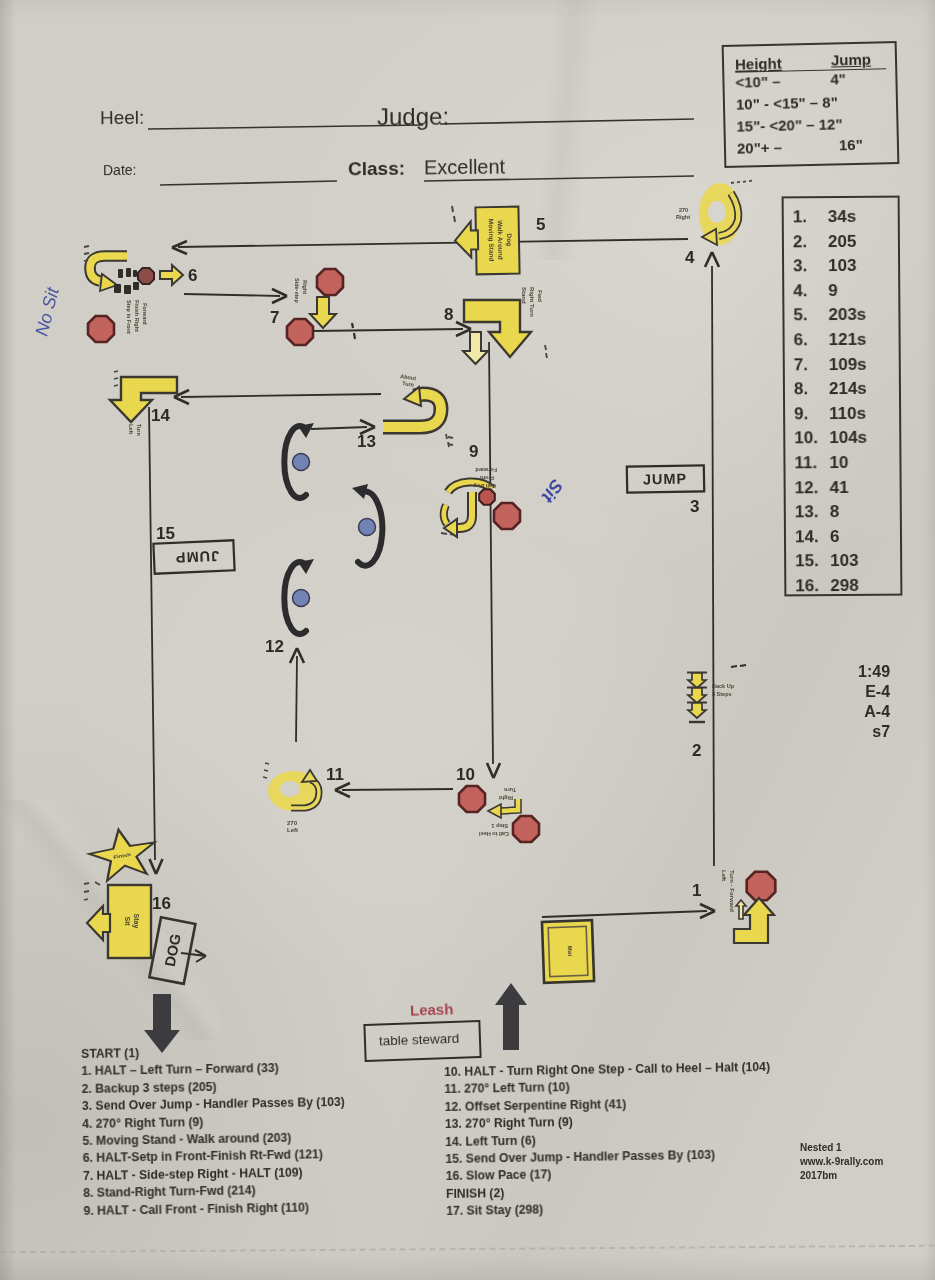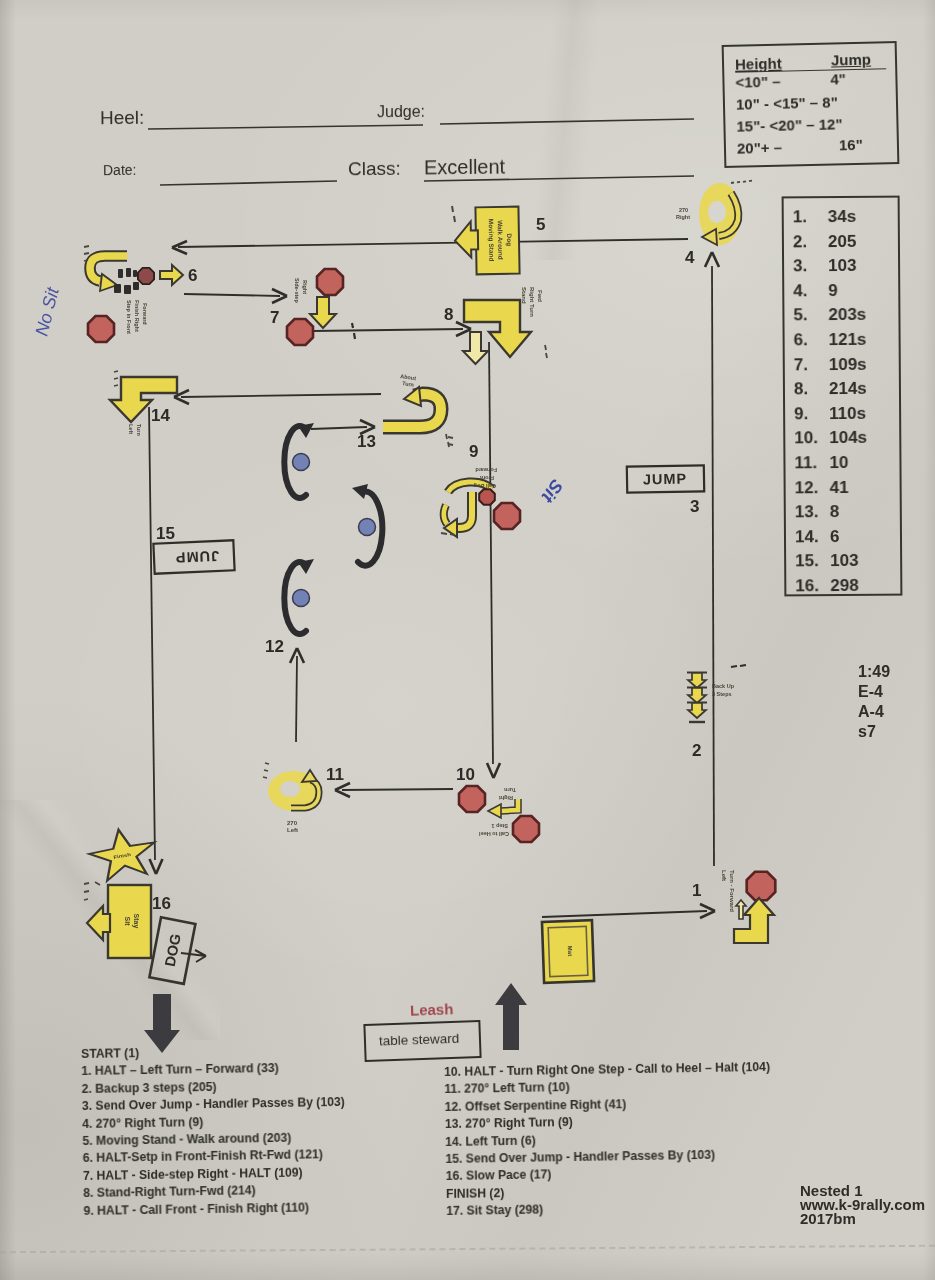--- a/index.html
+++ b/index.html
@@ -41,46 +41,46 @@
     <line x1="148" y1="129" x2="423" y2="125"></line>
 
     <line x1="440" y1="124" x2="694" y2="119"></line>
 
     <line x1="160" y1="185" x2="337" y2="181"></line>
 
     <line x1="424" y1="181" x2="694" y2="176"></line>
   </g>
 </svg>
 
-<div class="t" style="left:377px;top:103px;font-size:16px;transform:rotate(-0.6deg);">Judge:</div>
+<div class="t" style="left:377px;top:103px;font-size:24px;transform:rotate(-0.6deg);">Judge:</div>
 
 <div class="t" style="left:103px;top:162px;font-size:14px;transform:rotate(-0.6deg);">Date:</div>
 
-<div class="t" style="left:348px;top:158px;font-size:19px;transform:rotate(-0.6deg);">Class:</div>
+<div class="t" style="left:348px;top:158px;font-size:19px;transform:rotate(-0.6deg);font-weight:bold;">Class:</div>
 
 <div class="t" style="left:424px;top:156px;font-size:20px;transform:rotate(-0.6deg);text-align:right;">Excellent</div>
 
 <div id="hjt" style="position:absolute;left:723px;top:43px;width:171px;height:119px;border:2px solid #35342f;transform:rotate(-1.3deg);">
   <div class="t" style="left:11px;top:9px;font-size:15px;font-weight:bold;text-decoration:underline;">Height</div>
   <div class="t" style="left:107px;top:7px;font-size:15px;font-weight:bold;text-decoration:underline;">Jump</div>
   <div style="position:absolute;left:11px;top:25px;right:9px;border-top:1.6px solid #35342f;"></div>
   <div class="t" style="left:11px;top:27px;font-size:15px;font-weight:bold;">&lt;10" –</div>
   <div class="t" style="left:106px;top:26px;font-size:15px;font-weight:bold;">4"</div>
   <div class="t" style="left:11px;top:49px;font-size:15px;font-weight:bold;">10" - &lt;15" – 8"</div>
   <div class="t" style="left:11px;top:71px;font-size:15px;font-weight:bold;">15"- &lt;20" – 12"</div>
   <div class="t" style="left:11px;top:93px;font-size:15px;font-weight:bold;">20"+ –</div>
   <div class="t" style="left:113px;top:92px;font-size:15px;font-weight:bold;">16"</div>
 </div>
 
 <div id="listbox" style="position:absolute;left:783px;top:196px;width:114px;height:396px;border:2px solid #35342f;transform:rotate(-0.4deg);">
   <div class="t" style="left:9px;top:7px;font-size:17px;font-weight:bold;line-height:24.6px;">1.<br>2.<br>3.<br>4.<br>5.<br>6.<br>7.<br>8.<br>9.<br>10.<br>11.<br>12.<br>13.<br>14.<br>15.<br>16.</div>
   <div class="t" style="left:44px;top:7px;font-size:17px;font-weight:bold;line-height:24.6px;">34s<br>205<br>103<br>9<br>203s<br>121s<br>109s<br>214s<br>110s<br>104s<br>10<br>41<br>8<br>6<br>103<br>298</div>
 </div>
 
-<div class="t" style="left:858px;top:662px;font-size:16px;font-weight:bold;line-height:20px;">1:49<br>E-4<br>A-4<br>s7</div>
+<div class="t" style="left:858px;top:662px;font-size:16px;font-weight:bold;line-height:20px;text-align:right;">1:49<br>E-4<br>A-4<br>s7</div>
 
 <div class="t" style="left:81px;top:1046px;font-size:12.2px;font-weight:bold;line-height:17.4px;transform:rotate(-0.9deg);transform-origin:0 0;">
 START (1)<br>
 1. HALT – Left Turn – Forward (33)<br>
 2. Backup 3 steps (205)<br>
 3. Send Over Jump - Handler Passes By (103)<br>
 4. 270° Right Turn (9)<br>
 5. Moving Stand - Walk around (203)<br>
 6. HALT-Setp in Front-Finish Rt-Fwd (121)<br>
 7. HALT - Side-step Right - HALT (109)<br>
@@ -93,21 +93,21 @@
 11. 270° Left Turn (10)<br>
 12. Offset Serpentine Right (41)<br>
 13. 270° Right Turn (9)<br>
 14. Left Turn  (6)<br>
 15. Send Over Jump - Handler Passes By (103)<br>
 16. Slow Pace (17)<br>
 FINISH (2)<br>
 17. Sit Stay (298)
 </div>
 
-<div class="t" style="left:800px;top:1184px;font-size:15px;font-weight:bold;line-height:14.2px;">Nested 1<br>www.k-9rally.com<br>2017bm</div>
+<div class="t" style="left:800px;top:1141px;font-size:10px;font-weight:bold;line-height:14.2px;">Nested 1<br>www.k-9rally.com<br>2017bm</div>
 
 <div class="t" style="left:410px;top:1001px;font-size:15px;font-weight:bold;color:#a34750;transform:rotate(-2deg);">Leash</div>
 
 <div id="tsbox" style="position:absolute;left:364px;top:1022px;width:113px;height:34px;border:2.4px solid #2e2d29;transform:rotate(-2deg);">
   <div class="t" style="left:13px;top:8px;font-size:13.5px;">table steward</div>
 </div>
 
 <div style="position:absolute;left:0px;top:1248px;width:935px;border-top:2px dashed #a8a59a;opacity:0.55;transform:rotate(-0.4deg);"></div>
 
 <svg id="course" style="position:absolute;left:0;top:0;" width="935" height="1280" viewBox="0 0 935 1280">

